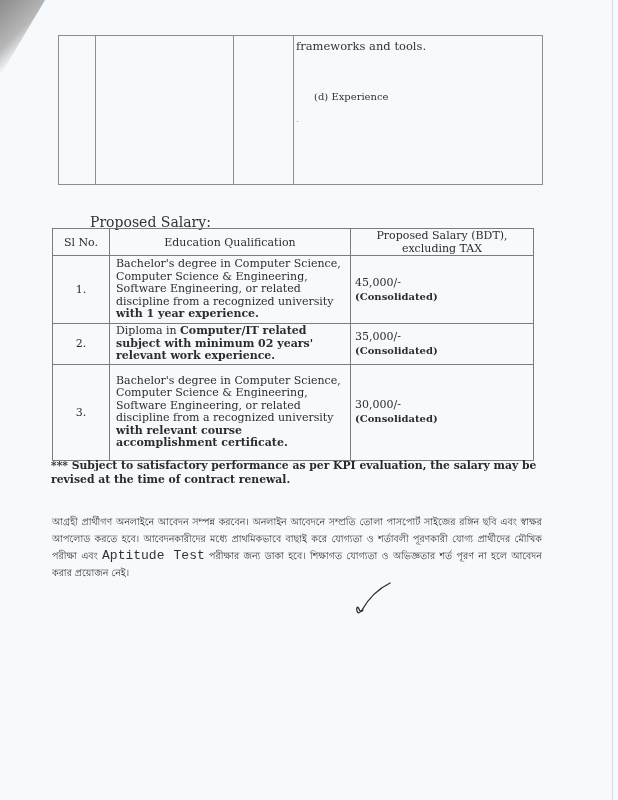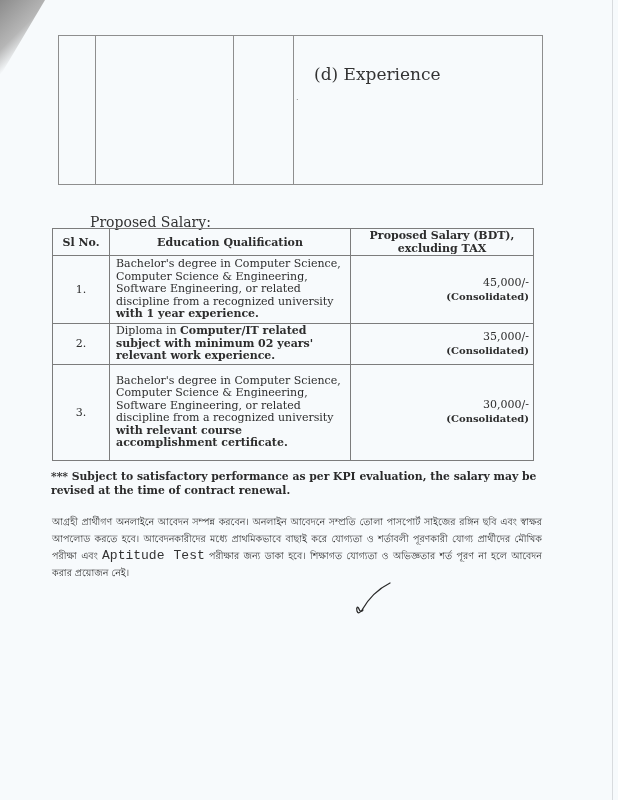--- a/index.html
+++ b/index.html
@@ -23,44 +23,44 @@
     border:1px solid #8e8e8e; box-sizing:border-box;
   }
   .top-table .vline {
     position:absolute; top:0; bottom:0; width:1px; background:#8e8e8e;
   }
   .top-cell-text {
     position:absolute; left:237px; top:3px; width:240px;
     font-size:11.5px; line-height:15px; color:#333;
   }
   .justify-line { display:flex; justify-content:space-between; }
-  .exp-heading { margin-top:28px; padding-left:18px; font-size:17px; }
+  .exp-heading { margin-top:35px; padding-left:18px; font-size:10px; }
   .exp-body { margin-top:8px; text-align:justify; font-size:11.5px; line-height:15px; }
   .exp-body .small { font-size:9.5px; }
   .stray-dot { margin-top:10px; font-size:8px; color:#666; }
 
   .section-title {
     position:absolute; left:51px; top:214px; font-size:14px; color:#333;margin-left:39px;
   }
   
   .salary-table {
     position:absolute; left:52px; top:228px; width:482px;
     border-collapse:collapse; font-size:11px; color:#2d2d2d;
   }
   .salary-table th, .salary-table td {
     border:1px solid #7c7c7c; padding:0 4px; vertical-align:middle;
   }
-  .salary-table th { font-weight:bold; text-align:center; font-size:11px; line-height:13px; height:26px; }
+  .salary-table th { font-weight:normal; text-align:center; font-size:11px; line-height:13px; height:26px; }
   .salary-table td.sl { text-align:center; width:48px; }
   .salary-table td.qual { width:228px; line-height:12.6px; padding:1px 6px; }
-  .salary-table td.sal { text-align:right; line-height:14px; }
+  .salary-table td.sal { text-align:left; line-height:14px; }
   .b { font-weight:bold; }
   .small-paren { font-size:10px;font-weight:bold; }
   .footnote {
-    position:absolute; left:51px; top:470px; width:490px;
+    position:absolute; left:51px; top:459px; width:490px;
     font-size:10.8px; line-height:14px; color:#2a2a2a;
   }
   .bangla {
     position:absolute; left:52px; top:513px; width:490px;
     font-family:"DejaVu Sans", sans-serif;
     font-size:9.5px; line-height:17px; color:#333; text-align:justify;
   }
   .bangla .latin { font-family:Liberation Mono, monospace; font-size:13px; }
   .signature { position:absolute; left:350px; top:580px; }
 </style>
@@ -68,20 +68,21 @@
 <body>
 
 <div class="fold-shadow-grad"></div>
 <div class="page-edge"></div>
 
 <div class="top-table">
   <div class="vline" style="left:36px"></div>
   <div class="vline" style="left:174px"></div>
   <div class="vline" style="left:234px"></div>
   <div class="top-cell-text">
+    <div>frameworks and tools.</div>
     <div class="exp-heading">(d) Experience</div>
     <div class="stray-dot">·</div>
   </div>
 </div>
 
 <div class="section-title">Proposed Salary:</div>
 
 <table class="salary-table">
   <thead>
     <tr>

